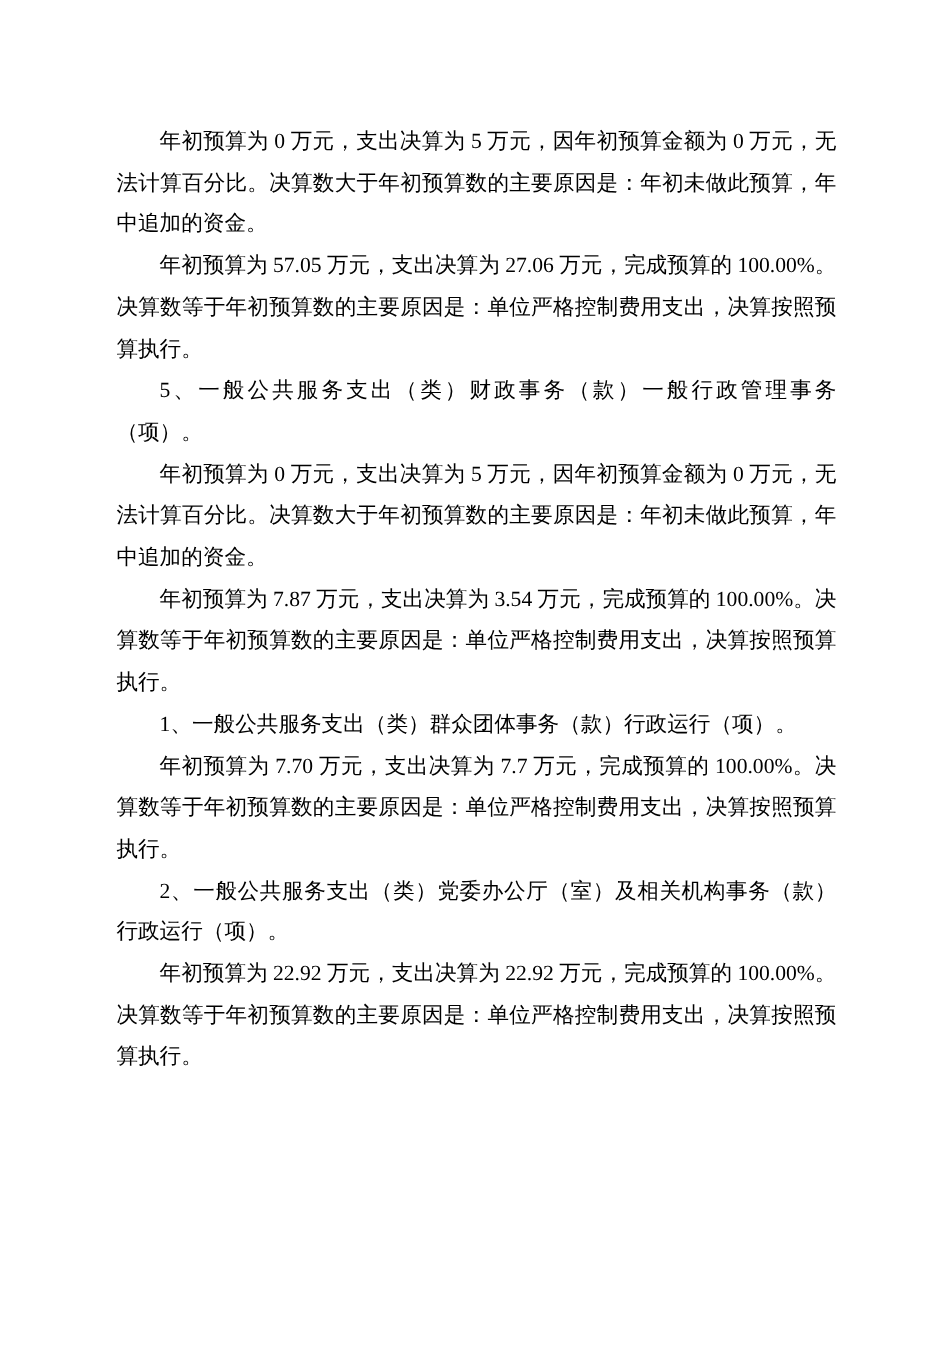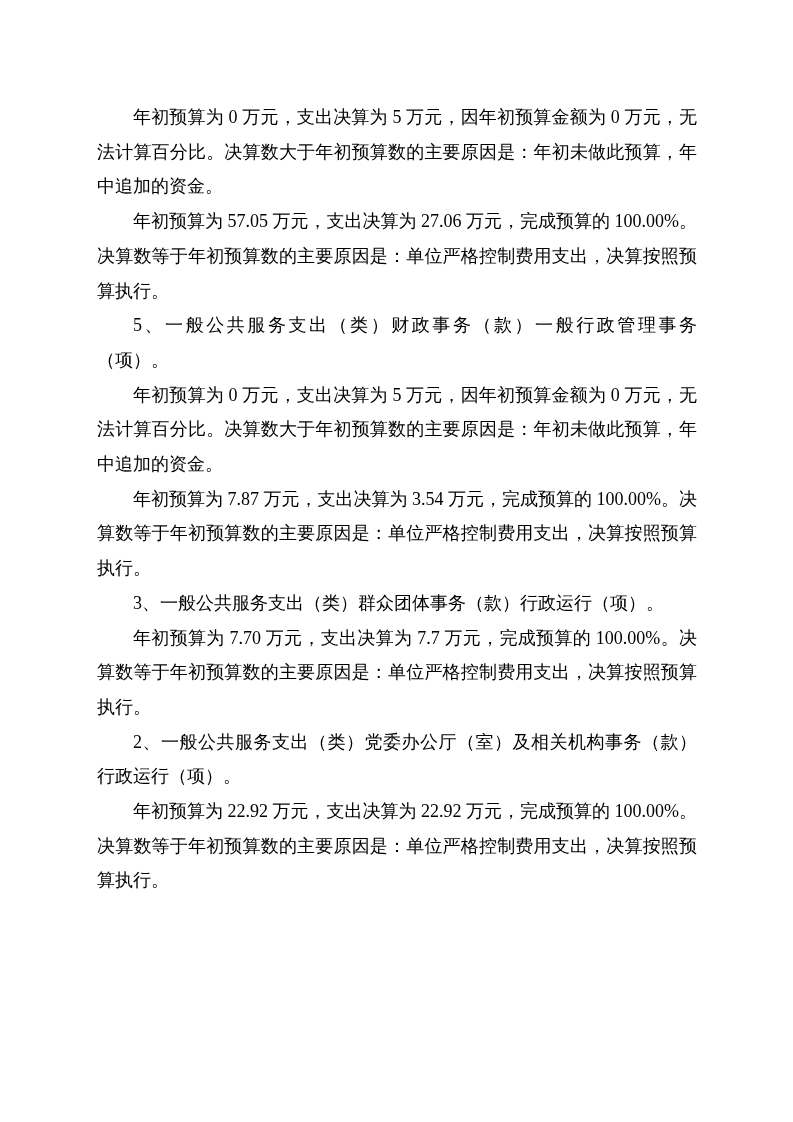--- a/index.html
+++ b/index.html
@@ -34,18 +34,18 @@
 </head>
 <body>
 
 <div class="page">
   <div class="doc">
     <p>年初预算为 0 万元，支出决算为 5 万元，因年初预算金额为 0 万元，无法计算百分比。决算数大于年初预算数的主要原因是：年初未做此预算，年中追加的资金。</p>
     <p>年初预算为 57.05 万元，支出决算为 27.06 万元，完成预算的 100.00%。决算数等于年初预算数的主要原因是：单位严格控制费用支出，决算按照预算执行。</p>
     <p>5、一般公共服务支出（类）财政事务（款）一般行政管理事务（项）。</p>
     <p>年初预算为 0 万元，支出决算为 5 万元，因年初预算金额为 0 万元，无法计算百分比。决算数大于年初预算数的主要原因是：年初未做此预算，年中追加的资金。</p>
     <p>年初预算为 7.87 万元，支出决算为 3.54 万元，完成预算的 100.00%。决算数等于年初预算数的主要原因是：单位严格控制费用支出，决算按照预算执行。</p>
-    <p>3、一般公共服务支出（类）群众团体事务（款）行政运行（项）。</p>
+    <p>1、一般公共服务支出（类）群众团体事务（款）行政运行（项）。</p>
     <p>年初预算为 7.70 万元，支出决算为 7.7 万元，完成预算的 100.00%。决算数等于年初预算数的主要原因是：单位严格控制费用支出，决算按照预算执行。</p>
     <p>2、一般公共服务支出（类）党委办公厅（室）及相关机构事务（款）行政运行（项）。</p>
     <p>年初预算为 22.92 万元，支出决算为 22.92 万元，完成预算的 100.00%。决算数等于年初预算数的主要原因是：单位严格控制费用支出，决算按照预算执行。</p>
   </div>
 </div>
 
 </body></html>

